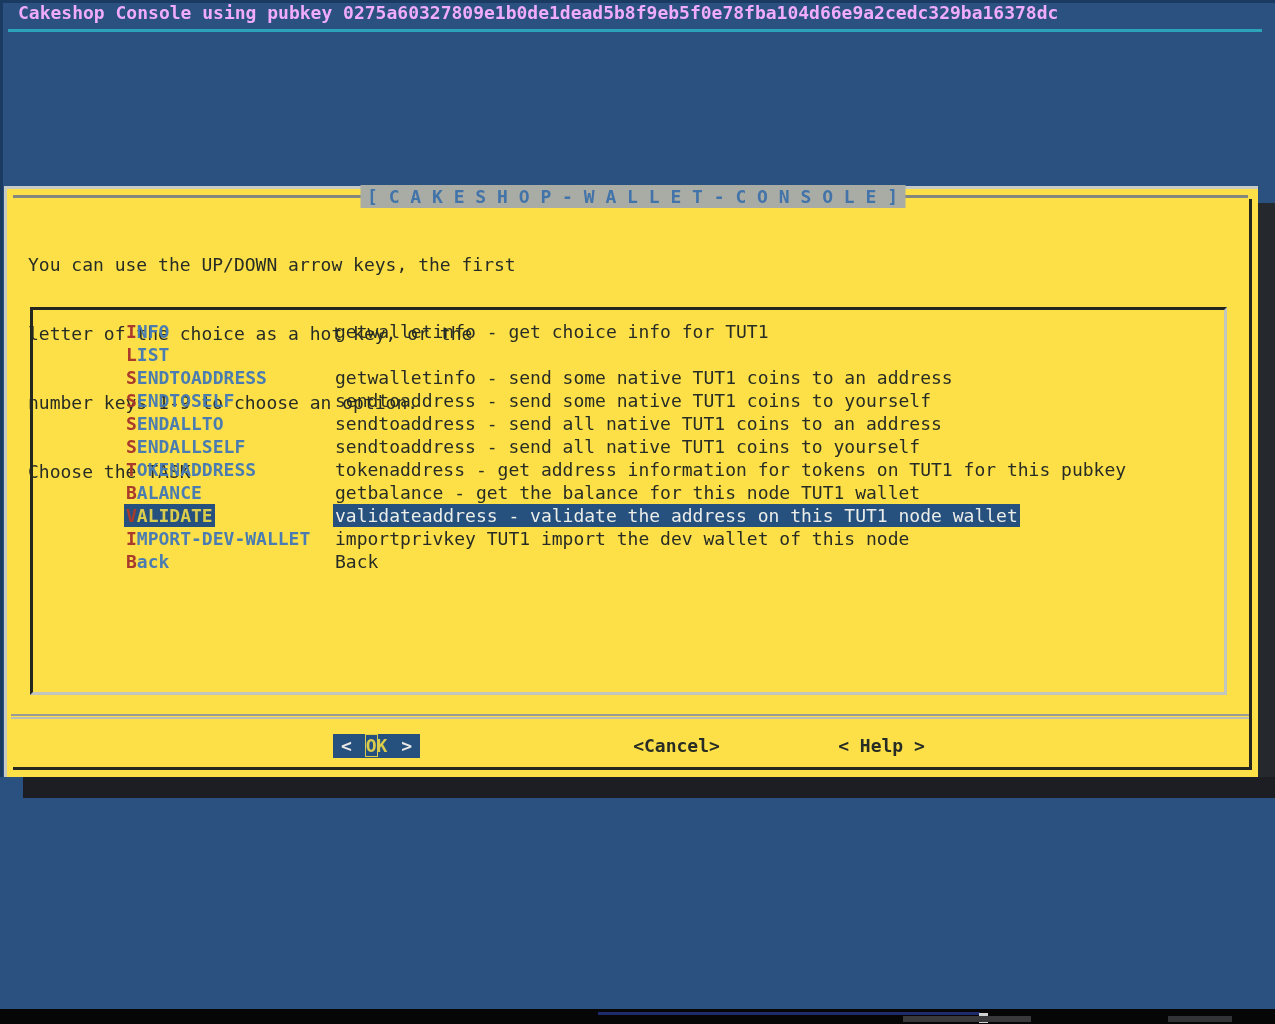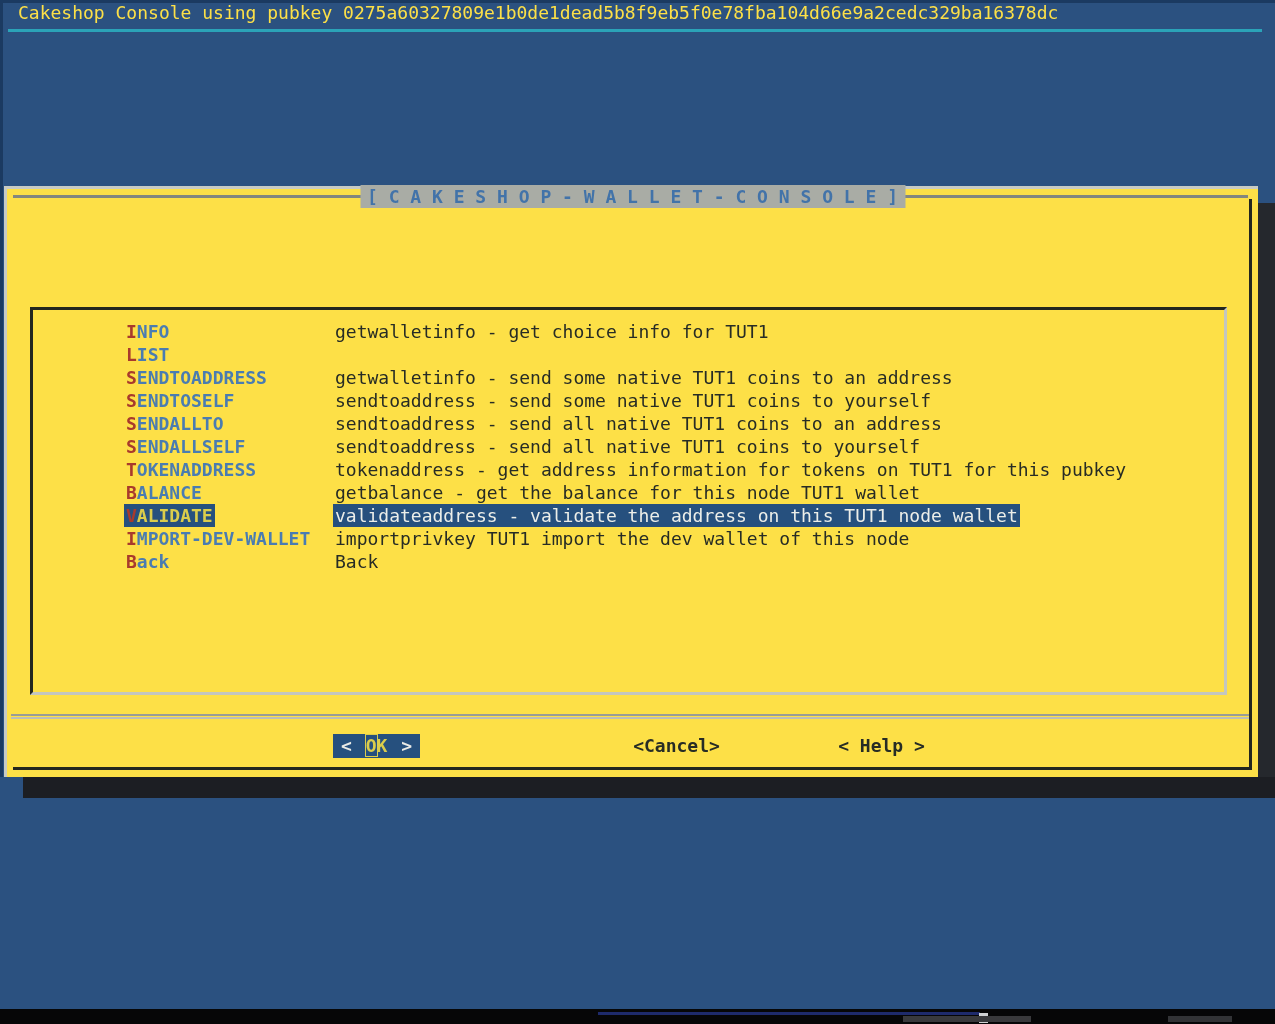--- a/index.html
+++ b/index.html
@@ -7,21 +7,21 @@
     position:relative; width:1275px; height:1024px; overflow:hidden;
     background:#2b5180;
     font-family:"DejaVu Sans Mono","Liberation Mono",monospace;
     font-size:18px; line-height:23px; color:#272c25;
   }
   .edge-top   { position:absolute; left:0; top:0; width:100%; height:3px; background:#1b3a61; }
   .edge-left  { position:absolute; left:0; top:0; width:3px; height:777px; background:#1b3a61; }
 
   .topbar-title {
     position:absolute; left:18px; top:1px; white-space:pre;
-    color:#fde047; font-weight:normal;
+    color:#f0abfc; font-weight:bold;
   }
   .cyan-rule { position:absolute; left:8px; top:29px; width:1254px; height:3px; background:#2ba3b8; }
 
   .dialog {
     position:absolute; left:4px; top:186px; width:1254px; height:591px;
     background:#fde047; box-sizing:border-box;
     border-top:3px solid #c8cbc4; border-left:3px solid #c8cbc4;
   }
   .dialog .inner-dark-right  { position:absolute; right:6px;  top:10px; bottom:7px; width:3px; background:#23271f; }
   .dialog .inner-dark-bottom { position:absolute; left:6px; right:6px; bottom:7px; height:3px; background:#23271f; }
@@ -85,20 +85,26 @@
 
   <div class="shadow-right"></div>
   <div class="shadow-bottom"></div>
 
   <div class="dialog">
     <div class="title-line"></div>
     <div class="dialog-title">[ C A K E S H O P - W A L L E T - C O N S O L E ]</div>
     <div class="inner-dark-right"></div>
     <div class="inner-dark-bottom"></div>
 
+    <div class="instructions">
+      <div>You can use the UP/DOWN arrow keys, the first</div>
+      <div>letter of the choice as a hot key, or the</div>
+      <div>number keys 1-9 to choose an option.</div>
+      <div>Choose the TASK</div>
+    </div>
 
     <div class="menu-box">
       <div class="menu-rows">
 
         <div class="menu-row">
           <span class="label"><span class="hot">I</span><span class="rest">NFO</span></span>
           <span class="desc">getwalletinfo - get choice info for TUT1</span>
         </div>
 
         <div class="menu-row">

